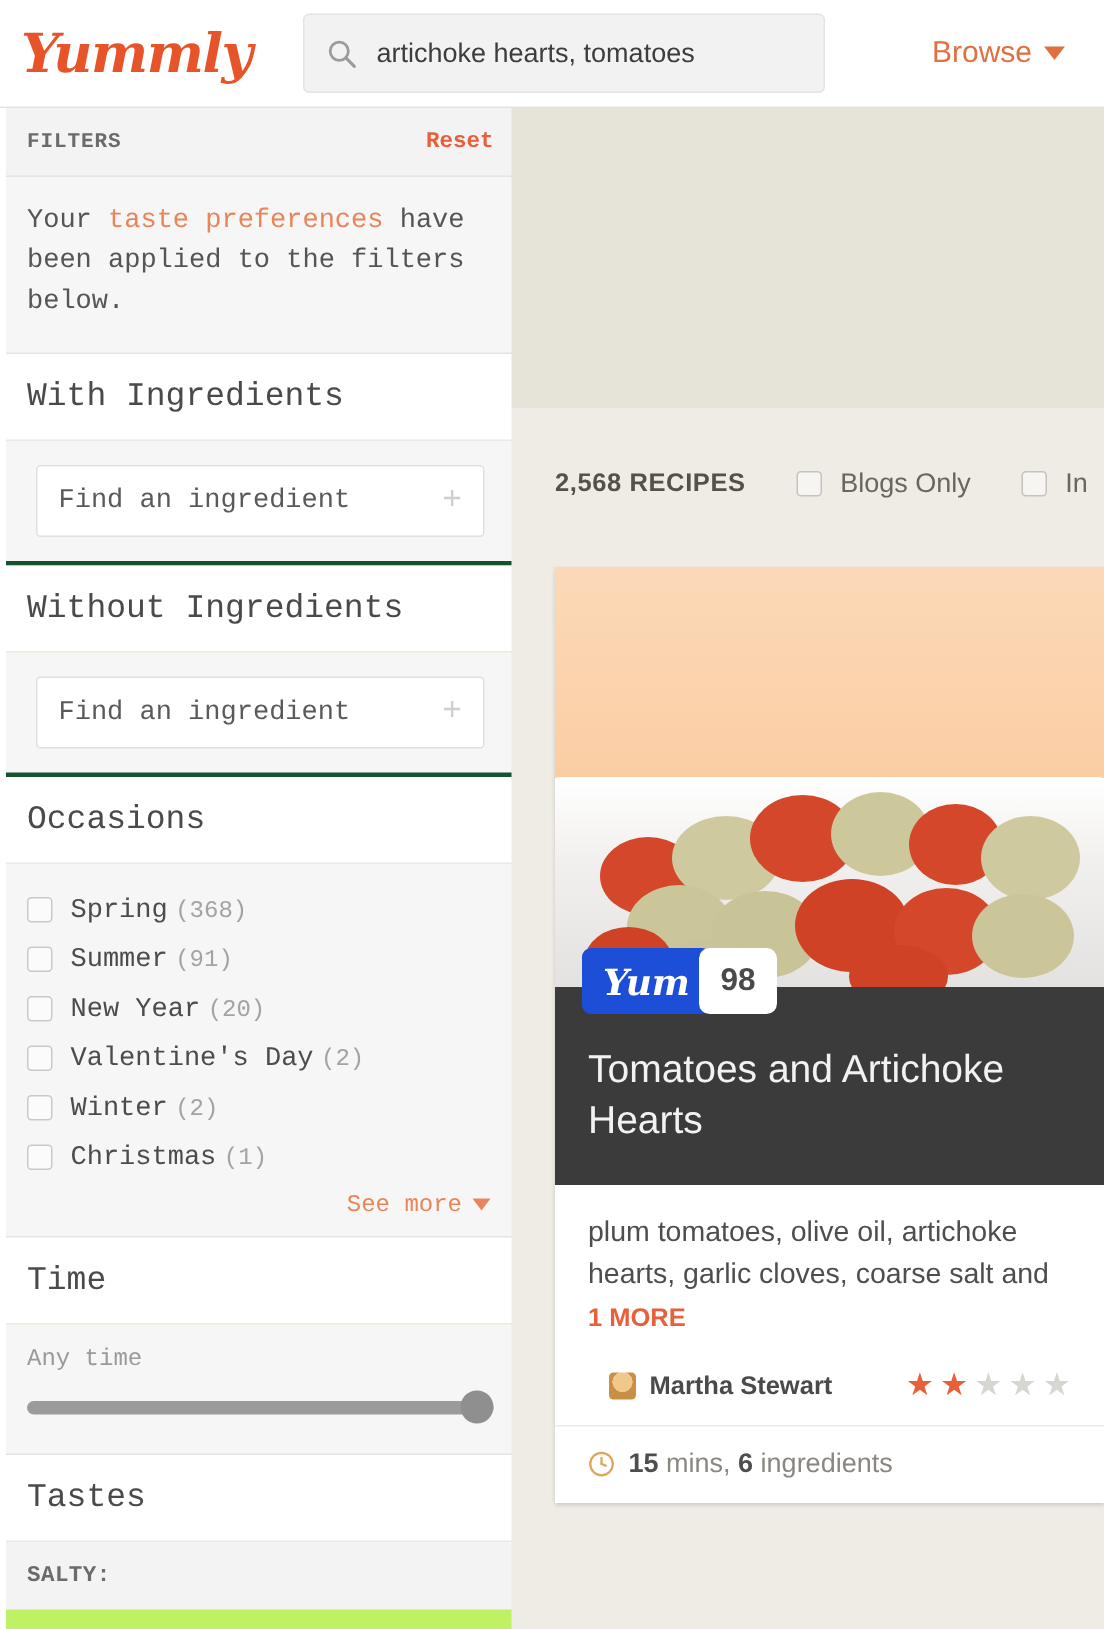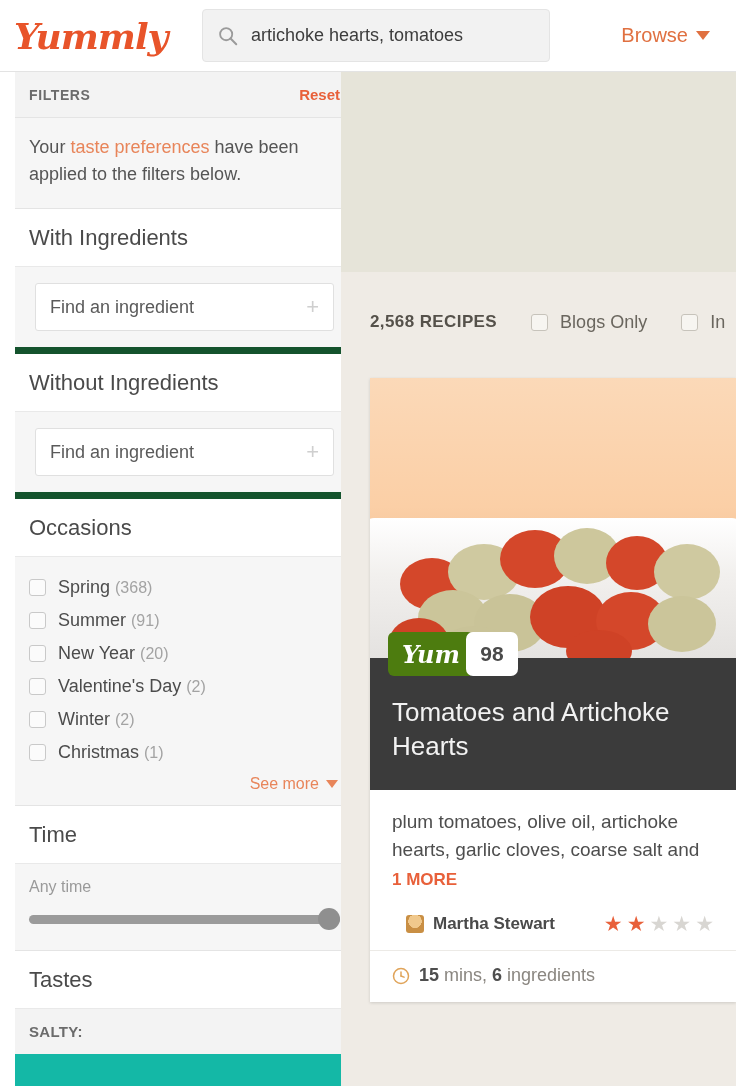--- a/index.html
+++ b/index.html
@@ -39,23 +39,24 @@
     font-size: 20px; color: #e07040; font-weight: normal;
     display: flex; align-items: center; gap: 8px;
   }
   .caret-down {
     width: 0; height: 0; border-left: 7px solid transparent;
     border-right: 7px solid transparent; border-top: 9px solid #e07040;
   }
 
   
   .sidebar {
-    position: absolute; top: 72px; left: 15px; width: 340px; height: 1014px;
-    background: #14b8a6; border-right: 1px solid #dedede;
+    position: absolute; top: 72px; left: 4px; width: 340px; height: 1014px;
+    background: #bef264; border-right: 1px solid #dedede;
     overflow: hidden;
+    font-family: Liberation Mono, monospace;
   }
   .filters-head {
     height: 46px; background: #f3f3f3; border-bottom: 1px solid #e4e4e4;
     display: flex; align-items: center; justify-content: space-between;
     padding: 0 14px;
   }
   .filters-title { font-size: 14px; font-weight: bold; color: #6b6b6b; letter-spacing: 0.6px; }
   .filters-reset { font-size: 15px; font-weight: bold; color: #e8603a; }
 
   .taste-note {
@@ -63,21 +64,21 @@
     padding: 16px 14px 20px 14px;
     font-size: 18px; color: #555; line-height: 1.5;
   }
   .taste-note a { color: #e8855a; text-decoration: none; }
 
   .sec-head {
     height: 58px; display: flex; align-items: center; padding: 0 14px;
     background: #ffffff; border-bottom: 1px solid #e9e9e9;
     font-size: 22px; color: #4a4a4a; font-weight: normal;
   }
-  .sec-body { background: #f6f6f6; border-bottom: 7px solid #14532d; padding: 16px 20px; }
+  .sec-body { background: #f6f6f6; border-bottom: 3px solid #14532d; padding: 16px 20px; }
 
   .ing-input {
     height: 48px; background: #ffffff; border: 1px solid #e0e0e0; border-radius: 3px;
     display: flex; align-items: center; padding: 0 14px;
     font-size: 18px; color: #5a5a5a;
   }
   .plus { margin-left: auto; color: #cfcfcf; font-size: 22px; line-height: 1; }
 
   .occ-body { background: #f6f6f6; border-bottom: 1px solid #e4e4e4; padding: 14px 14px 10px 14px; }
   .chk-row { display: flex; align-items: center; height: 33px; }
@@ -137,21 +138,21 @@
     background: linear-gradient(180deg,#ffffff 0%,#f2f0ee 40%,#e4e2e0 100%);
     border-radius: 10px 10px 4px 4px;
   }
   .food { position: absolute; border-radius: 50%; }
 
   .card-title-band {
     position: relative; background: #3b3b3b; padding: 38px 22px 26px 22px;
   }
   .yum-badge {
     position: absolute; top: -26px; left: 18px; width: 86px; height: 44px;
-    background: #4d7c0f; border-radius: 6px;
+    background: #1d4ed8; border-radius: 6px;
     display: flex; align-items: center; justify-content: center;
     color: #fff; font-family: "DejaVu Serif", serif; font-style: italic;
     font-weight: bold; font-size: 24px;
   }
   .score-bubble {
     position: absolute; top: -26px; left: 96px; width: 52px; height: 44px;
     background: #ffffff; border-radius: 7px;
     display: flex; align-items: center; justify-content: center;
     font-size: 21px; font-weight: bold; color: #4a4a4a;
   }

